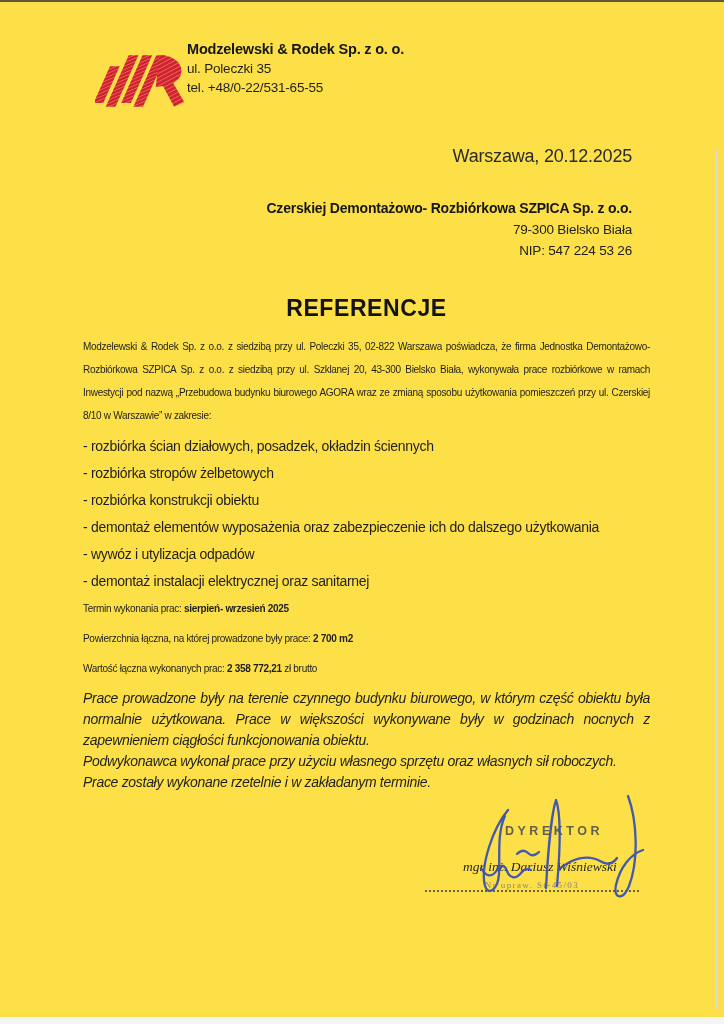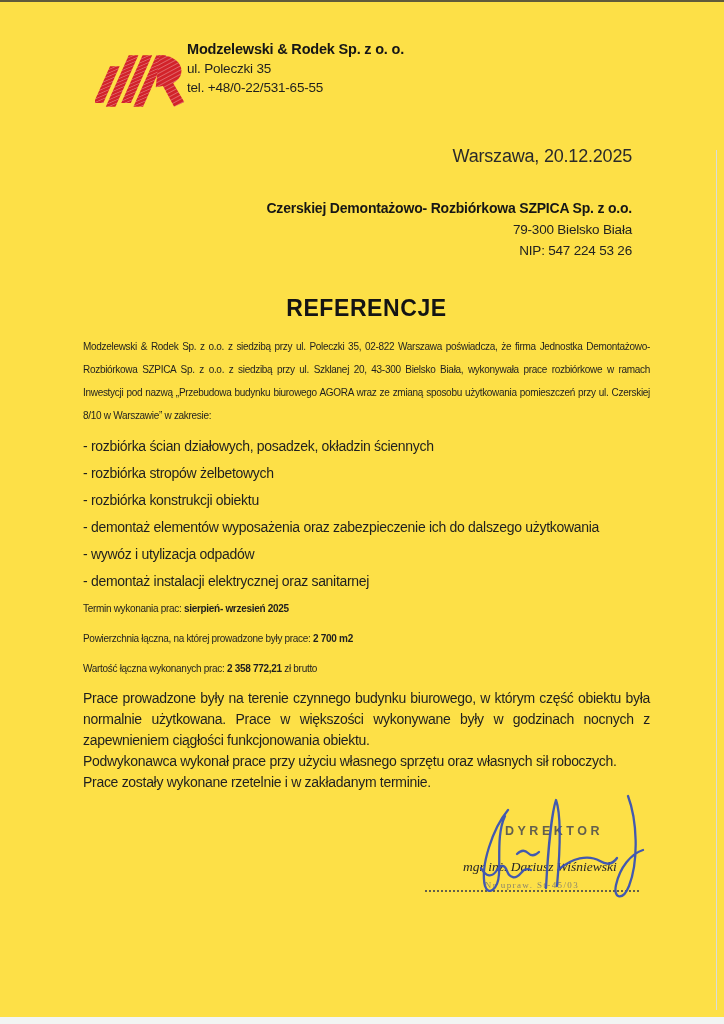--- a/index.html
+++ b/index.html
@@ -30,21 +30,21 @@
   
   .main{position:absolute;left:83px;top:295px;width:567px;letter-spacing:-.3px;}
   .doc-title{margin:0 0 13px 0;text-align:center;font-size:23px;font-weight:700;letter-spacing:.6px;color:#141414;}
   .intro{margin:0 0 9px 0;font-size:10px;line-height:23px;text-align:justify;}
   .scope{margin:0 0 2px 0;}
   .scope .item{font-size:14px;line-height:21px;margin:0 0 6px 0;padding-left:9px;text-indent:-9px;}
   .details{margin:2px 0 4px 0;}
   .details .row{font-size:10px;line-height:21px;margin:0 0 9px 0;}
   .details .val{font-weight:700;}
   .closing{font-size:14px;line-height:21px;}
-  .closing p{margin:0;}
+  .closing p{margin:0;font-style:italic;}
   .closing .just{text-align:justify;}
 
   
   .stamp-role{position:absolute;left:505px;top:824px;font-size:12.5px;font-weight:700;letter-spacing:3.5px;color:#4f4f4f;opacity:.88;}
   .stamp-name{position:absolute;left:463px;top:859px;font-family:"Liberation Serif","DejaVu Serif",serif;font-style:italic;font-size:13.5px;color:#262626;}
   .stamp-line{position:absolute;left:425px;top:874px;width:214px;height:16px;border-bottom:2px dotted #4a4a4a;text-align:center;opacity:.85;}
   .stamp-license{font-family:"Liberation Serif","DejaVu Serif",serif;font-size:9px;letter-spacing:1.4px;color:#747474;}
   .ink{position:absolute;left:425px;top:788px;width:240px;height:128px;}
 </style>
 </head>

